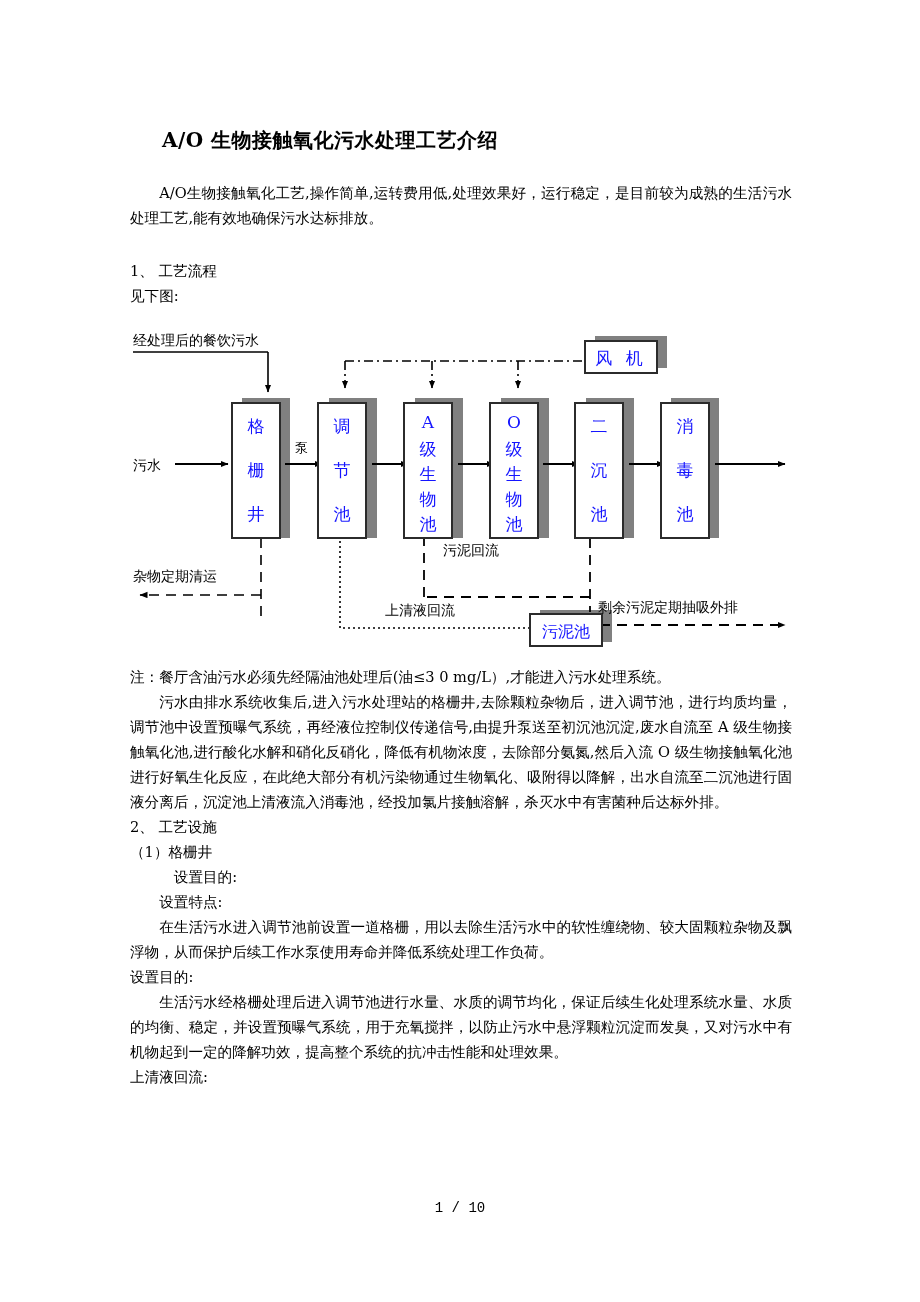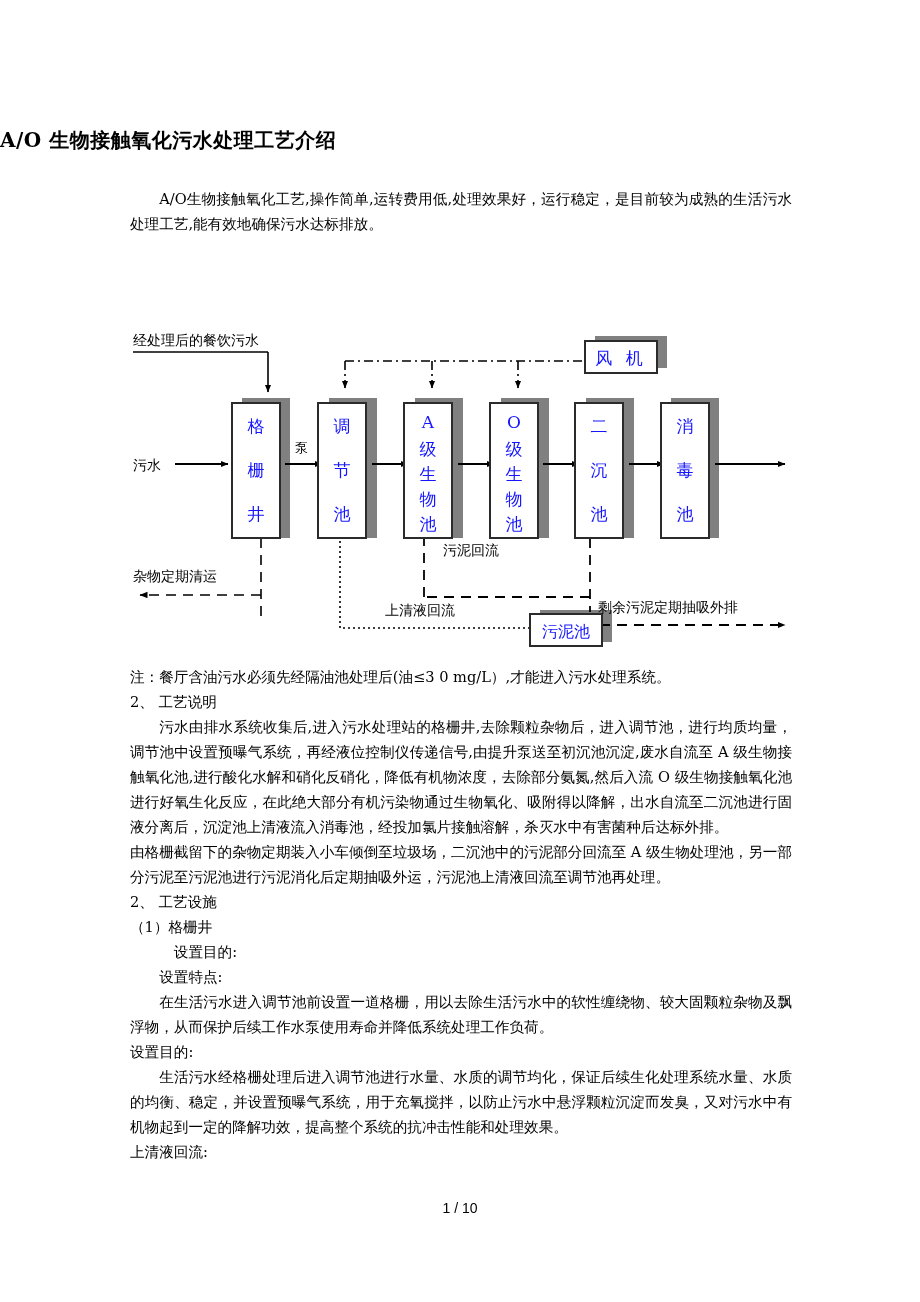--- a/index.html
+++ b/index.html
@@ -17,20 +17,21 @@
     width: 920px;
     height: 1302px;
     background: #ffffff;
     overflow: hidden;
   }
 
   h1.doc-title {
     font-family: "DejaVu Serif", "Liberation Serif", serif;
     font-size: 20px;
     font-weight: bold;
+    text-align: center;
     margin: 0;
     padding: 0;
     position: absolute;
     left: 0;
     top: 127px;
     width: 660px;
     letter-spacing: 0.5px;
   }
 
   p.para {
@@ -40,21 +41,21 @@
     text-align: justify;
     text-justify: inter-ideograph;
   }
   .indent2 { text-indent: 2em; }
   .indent3 { text-indent: 3em; }
 
   
   #intro {
     position: absolute;
     left: 130px;
-    top: 186px;
+    top: 180px;
     width: 662px;
   }
 
   
   #sec1 {
     position: absolute;
     left: 130px;
     top: 258px;
     width: 662px;
   }
@@ -80,34 +81,38 @@
 
   .tight { line-height: 24px; }
 
   .footer {
     position: absolute;
     left: 0;
     top: 1200px;
     width: 920px;
     text-align: center;
     font-size: 14px;
-    font-family: Liberation Sans, sans-serif;
+    font-family: Liberation Mono, monospace;
   }
 </style>
 </head>
 <body>
 
 <div id="page">
 
   <h1 class="doc-title">A/O 生物接触氧化污水处理工艺介绍</h1>
 
   <div id="intro">
     <p class="para indent2">A/O生物接触氧化工艺,操作简单,运转费用低,处理效果好，运行稳定，是目前较为成熟的生活污水处理工艺,能有效地确保污水达标排放。</p>
   </div>
 
+  <div id="sec1">
+    <p class="para">1、 工艺流程</p>
+    <p class="para">见下图:</p>
+  </div>
 
   <div id="diagram">
     <svg width="920" height="1302" viewBox="0 0 920 1302" xmlns="http://www.w3.org/2000/svg">
       <defs>
         <marker id="arrowBlack" markerWidth="9" markerHeight="9" refX="7.5" refY="3.2" orient="auto" markerUnits="userSpaceOnUse">
           <path d="M0,0 L8,3.2 L0,6.4 z" fill="#000000"></path>
         </marker>
         <marker id="arrowBlackLeft" markerWidth="9" markerHeight="9" refX="7.5" refY="3.2" orient="auto" markerUnits="userSpaceOnUse">
           <path d="M0,0 L8,3.2 L0,6.4 z" fill="#000000"></path>
         </marker>
@@ -235,23 +240,21 @@
         <text x="133" y="581">杂物定期清运</text>
         <text x="385" y="615">上清液回流</text>
         <text x="443" y="555">污泥回流</text>
         <text x="598" y="612">剩余污泥定期抽吸外排</text>
       </g>
     </svg>
   </div>
 
   <div id="after-diagram">
     <p class="para tight">注：餐厅含油污水必须先经隔油池处理后(油≤3 0 mg/L）,才能进入污水处理系统。</p>
-    <p class="para tight">2、 工艺说明</p>
     <p class="para indent2">污水由排水系统收集后,进入污水处理站的格栅井,去除颗粒杂物后，进入调节池，进行均质均量，调节池中设置预曝气系统，再经液位控制仪传递信号,由提升泵送至初沉池沉淀,废水自流至 A 级生物接触氧化池,进行酸化水解和硝化反硝化，降低有机物浓度，去除部分氨氮,然后入流 O 级生物接触氧化池进行好氧生化反应，在此绝大部分有机污染物通过生物氧化、吸附得以降解，出水自流至二沉池进行固液分离后，沉淀池上清液流入消毒池，经投加氯片接触溶解，杀灭水中有害菌种后达标外排。</p>
-    <p class="para">由格栅截留下的杂物定期装入小车倾倒至垃圾场，二沉池中的污泥部分回流至 A 级生物处理池，另一部分污泥至污泥池进行污泥消化后定期抽吸外运，污泥池上清液回流至调节池再处理。</p>
     <p class="para tight">2、 工艺设施</p>
     <p class="para tight">（1）格栅井</p>
     <p class="para tight indent3">设置目的:</p>
     <p class="para tight indent2">设置特点:</p>
     <p class="para indent2">在生活污水进入调节池前设置一道格栅，用以去除生活污水中的软性缠绕物、较大固颗粒杂物及飘浮物，从而保护后续工作水泵使用寿命并降低系统处理工作负荷。</p>
     <p class="para tight">设置目的:</p>
     <p class="para indent2">生活污水经格栅处理后进入调节池进行水量、水质的调节均化，保证后续生化处理系统水量、水质的均衡、稳定，并设置预曝气系统，用于充氧搅拌，以防止污水中悬浮颗粒沉淀而发臭，又对污水中有机物起到一定的降解功效，提高整个系统的抗冲击性能和处理效果。</p>
     <p class="para tight">上清液回流:</p>
   </div>
 

